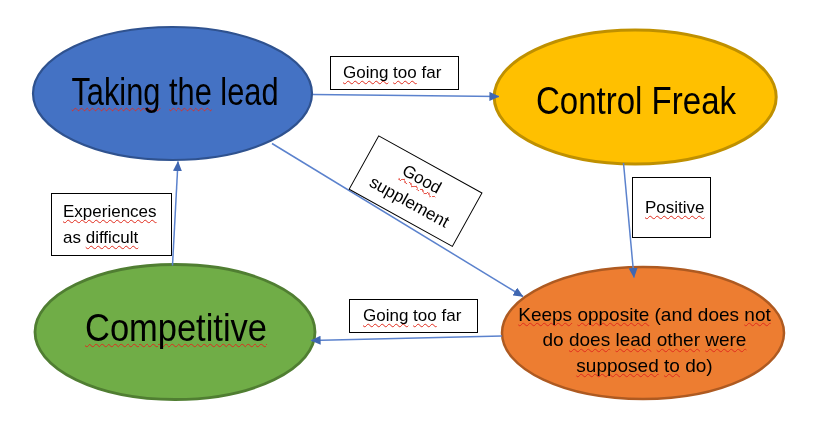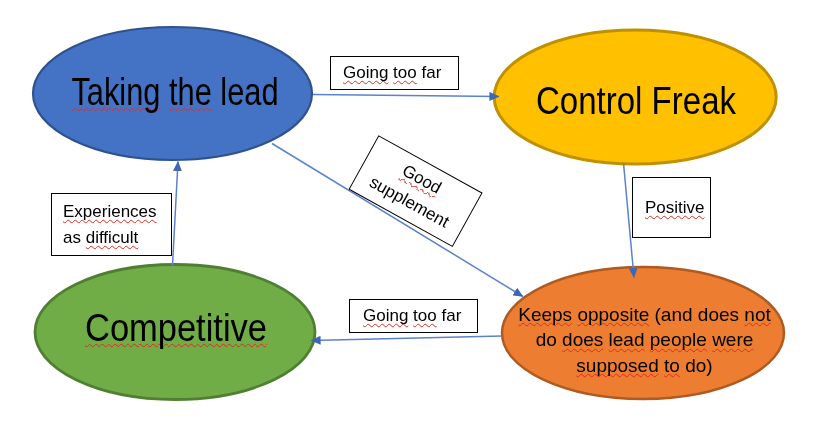--- a/index.html
+++ b/index.html
@@ -63,21 +63,21 @@
   <div class="node-label" style="left:635.9px; top:101px; --sx:0.869;">
       <div class="tline"><span>Control</span> <span>Freak</span></div>
     </div>
 
   <div class="node-label" style="left:176.2px; top:327.7px; --sx:0.907;">
       <div class="tline"><span class="sq">Competitive</span></div>
     </div>
 
   <div class="node-label small" style="left:644.5px; top:339.5px;">
       <div class="tline"><span class="sq">Keeps</span> <span class="sq">opposite</span> <span>(and</span> <span>does</span> <span class="sq">not</span></div>
-      <div class="tline"><span>do</span> <span class="sq">does</span> <span class="sq">lead</span> <span class="sq">people</span> <span class="sq">were</span></div>
+      <div class="tline"><span>do</span> <span class="sq">does</span> <span class="sq">lead</span> <span class="sq">other</span> <span class="sq">were</span></div>
       <div class="tline"><span class="sq">supposed</span> <span class="sq">to</span> <span>do)</span></div>
     </div>
 
   <div class="box-label" style="left:330px; top:56px; width:129px; height:34px; padding-left:12px;">
       <div class="tline"><span class="sq">Going</span> <span class="sq">too</span> <span>far</span></div>
     </div>
 
   <div class="box-label centered" style="left:356px; top:160px; width:118.5px; height:62.3px; transform:rotate(29deg);">
       <div class="tline"><span class="sq">Good</span></div>
       <div class="tline"><span>supplement</span></div>

